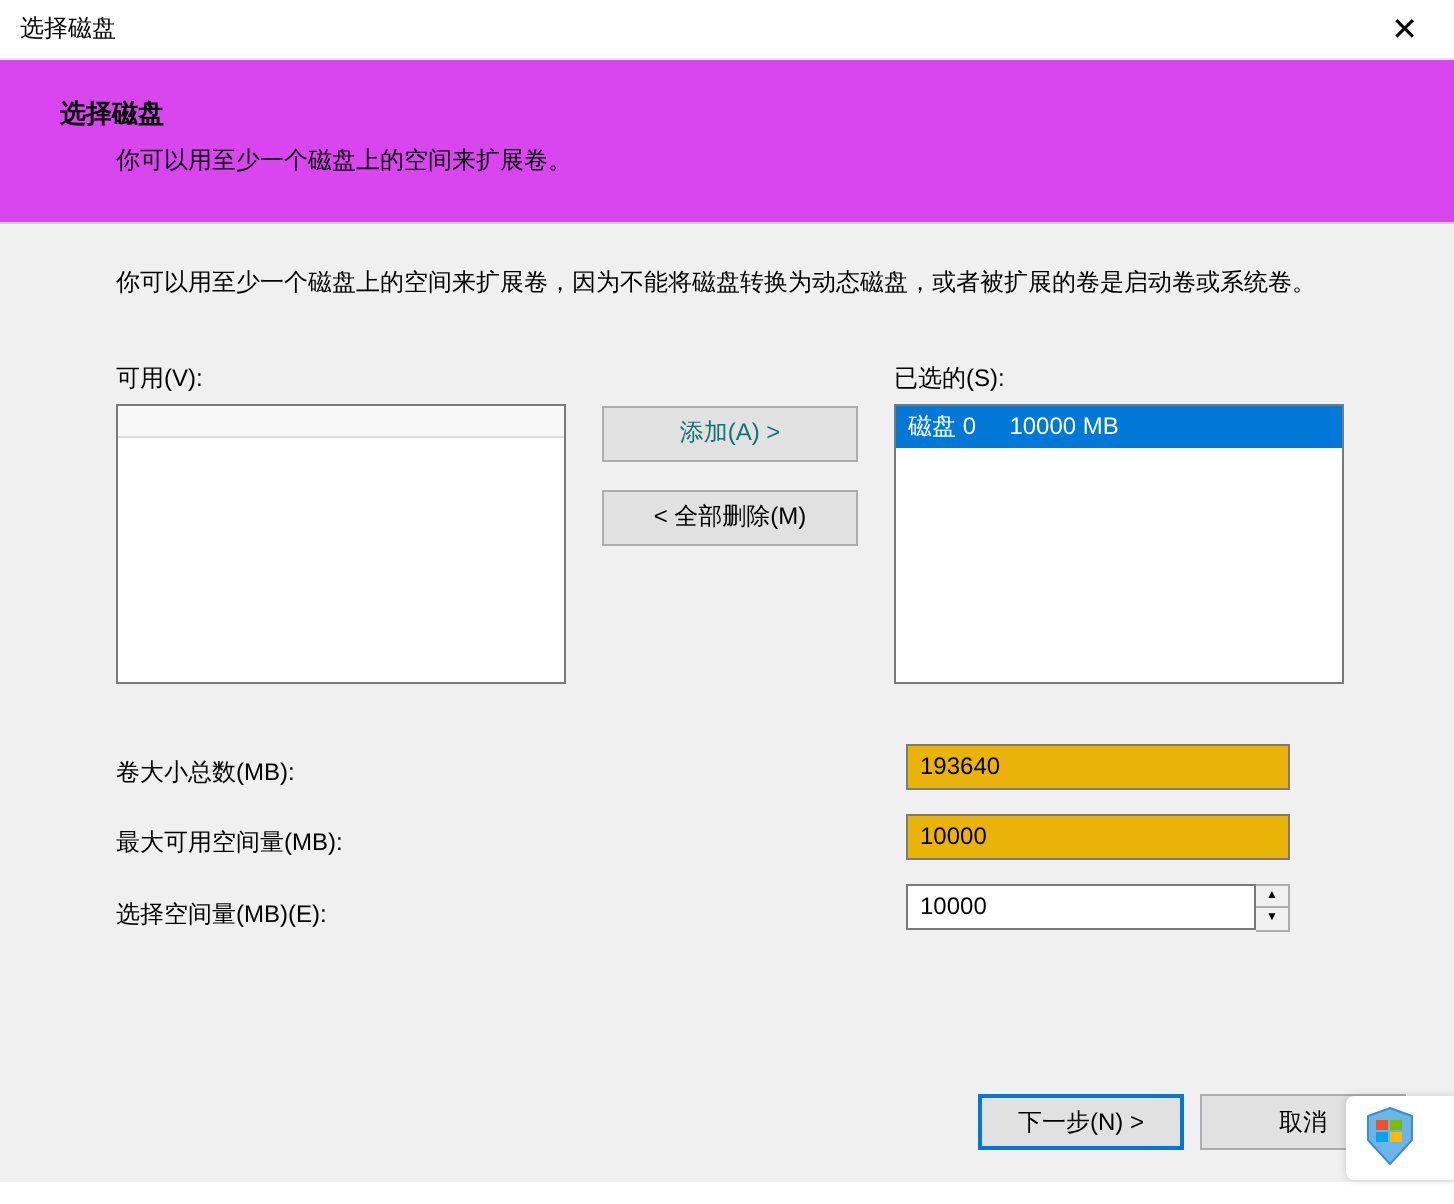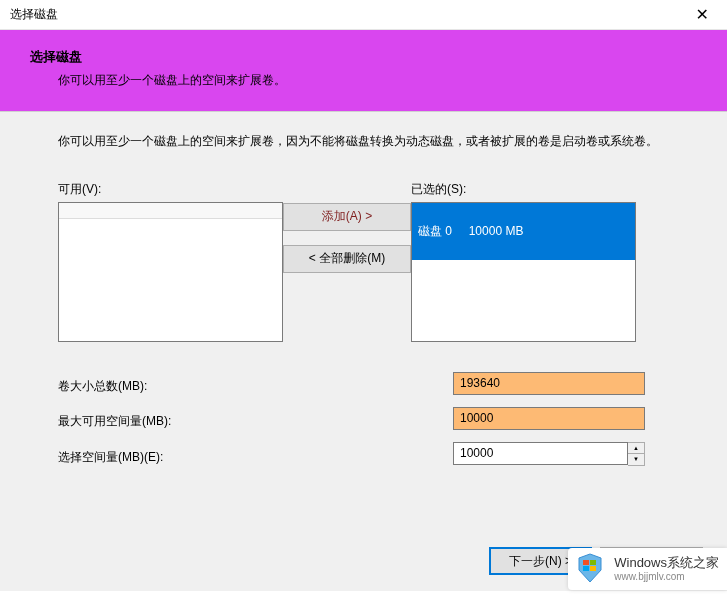--- a/index.html
+++ b/index.html
@@ -48,20 +48,21 @@
       height: 420px;
       padding: 18px 58px 20px 58px;
     }
     .description {
       font-size: 12px;
       line-height: 1.9;
       margin-bottom: 28px;
     }
     .disk-selection {
       display: flex;
+      gap: 18px;
       margin-bottom: 30px;
     }
     .disk-column {
       display: flex;
       flex-direction: column;
     }
     .disk-label {
       margin-bottom: 4px;
       font-size: 12px;
     }
@@ -71,21 +72,21 @@
       background: #fff;
       border: 1px solid #7a7a7a;
       overflow: auto;
     }
     .listbox.available .list-item-header {
       height: 16px;
       border-bottom: 1px solid #ddd;
       background: #f8f8f8;
     }
     .list-item {
-      padding: 20px 6px;
+      padding: 2px 6px;
       font-size: 12px;
       white-space: pre;
     }
     .list-item.selected {
       background: #0078d7;
       color: #fff;
     }
     .button-column {
       display: flex;
       flex-direction: column;
@@ -95,40 +96,40 @@
     .btn {
       width: 128px;
       height: 28px;
       background: #e1e1e1;
       border: 1px solid #adadad;
       font-size: 12px;
       cursor: pointer;
       font-family: inherit;
     }
     .btn:disabled {
-      color: #7f1d1d;
+      color: #0f766e;
       cursor: default;
     }
     .form-rows {
       display: flex;
       flex-direction: column;
       gap: 12px;
     }
     .form-row {
       display: flex;
       align-items: flex-end;
     }
     .form-label {
       width: 395px;
       font-size: 12px;
     }
     .form-value-box {
       width: 192px;
       height: 23px;
-      background: #fdba74;
+      background: #eab308;
       border: 1px solid #7a7a7a;
       padding: 2px 6px;
       font-size: 12px;
       display: flex;
       align-items: center;
     }
     .spinner-wrap {
       display: flex;
     }
     .spinner-input {
@@ -281,17 +282,13 @@
 <div class="watermark">
   <div class="watermark-logo">
     <svg width="36" height="34" viewBox="0 0 36 34">
       <polygon points="18,2 29,6 29,18 18,30 7,18 7,6" fill="#6bb6e8" stroke="#3a8fd4" stroke-width="1"></polygon>
       <rect x="11" y="8" width="6" height="5" fill="#f25022"></rect>
       <rect x="18" y="8" width="6" height="5" fill="#7fba00"></rect>
       <rect x="11" y="14" width="6" height="5" fill="#00a4ef"></rect>
       <rect x="18" y="14" width="6" height="5" fill="#ffb900"></rect>
     </svg>
   </div>
-  <div class="watermark-text">
-    <span class="watermark-title">Windows系统之家</span>
-    <span class="watermark-url">www.bjjmlv.com</span>
-  </div>
 </div>
 
 </body></html>

